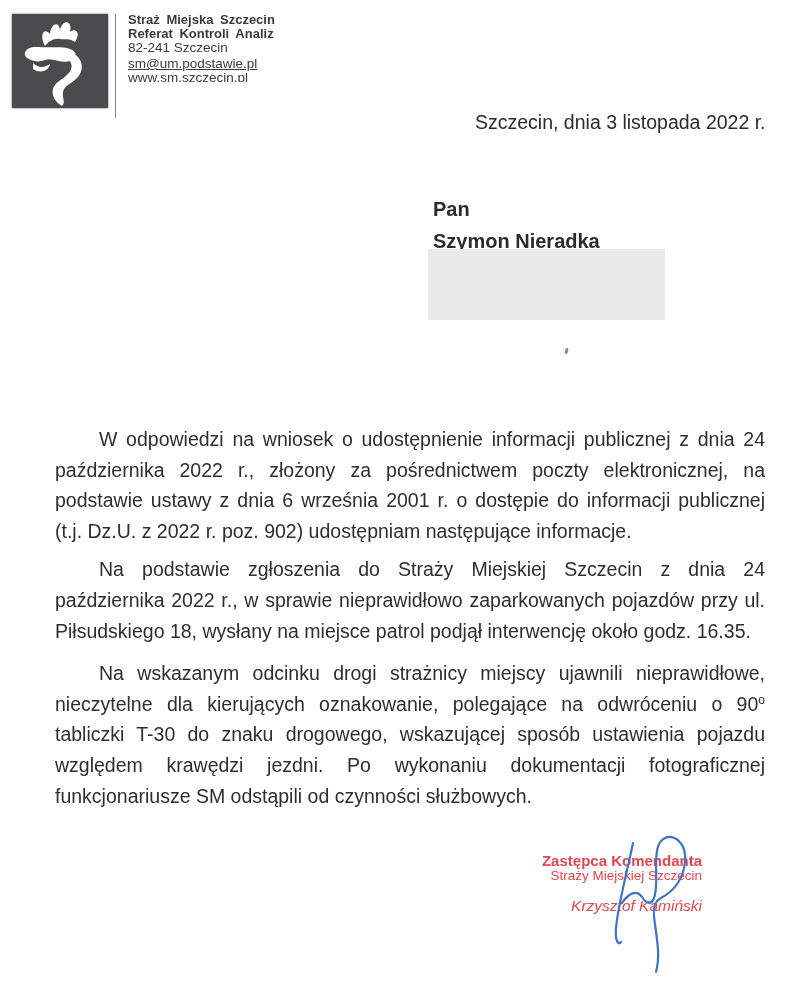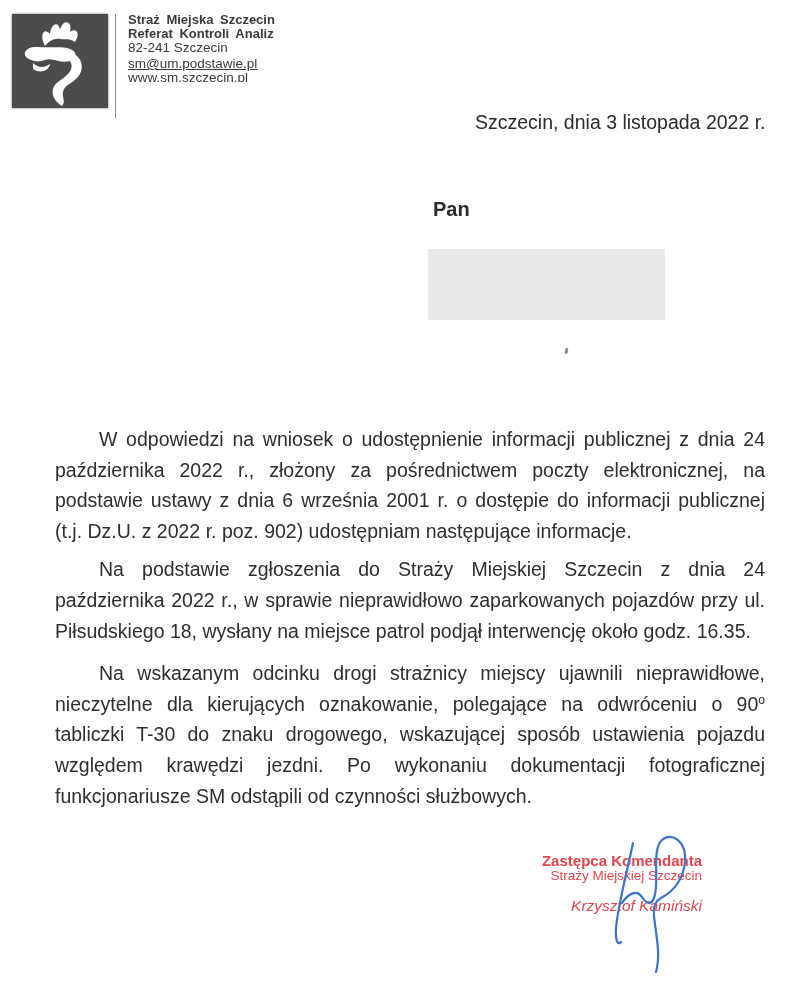--- a/index.html
+++ b/index.html
@@ -106,20 +106,21 @@
     <div class="lh-bold">Referat Kontroli Analiz</div>
     <div class="lh-addr" style="margin-top:0;">82-241 Szczecin</div>
     <div class="lh-email">sm@um.podstawie.pl</div>
     <div class="lh-www">www.sm.szczecin.pl</div>
   </div>
 
   <div class="date-line">Szczecin, dnia 3 listopada 2022 r.</div>
 
   <div class="recipient">
     <div>Pan</div>
+    <div>Szymon Nieradka</div>
   </div>
   <div class="redaction-box"></div>
 
 
   <div class="scan-artifact"></div>
 
   <div class="body-text">
     <p class="p1">W odpowiedzi na wniosek o udostępnienie informacji publicznej z dnia 24 października 2022 r., złożony za pośrednictwem poczty elektronicznej, na podstawie ustawy z dnia 6 września 2001 r. o dostępie do informacji publicznej (t.j. Dz.U. z 2022 r. poz. 902) udostępniam następujące informacje.</p>
     <p class="p2">Na podstawie zgłoszenia do Straży Miejskiej Szczecin z dnia 24 października 2022 r., w sprawie nieprawidłowo zaparkowanych pojazdów przy ul. Piłsudskiego 18, wysłany na miejsce patrol podjął interwencję około godz. 16.35.</p>
     <p class="p3"><span>Na wskazanym odcinku drogi strażnicy miejscy ujawnili nieprawidłowe, nieczytelne dla kierujących oznakowanie, polegające na odwróceniu o 90</span><sup>o</sup><span> tabliczki T-30 do znaku drogowego, wskazującej sposób ustawienia pojazdu względem krawędzi jezdni. Po wykonaniu dokumentacji fotograficznej funkcjonariusze SM odstąpili od czynności służbowych.</span></p>

